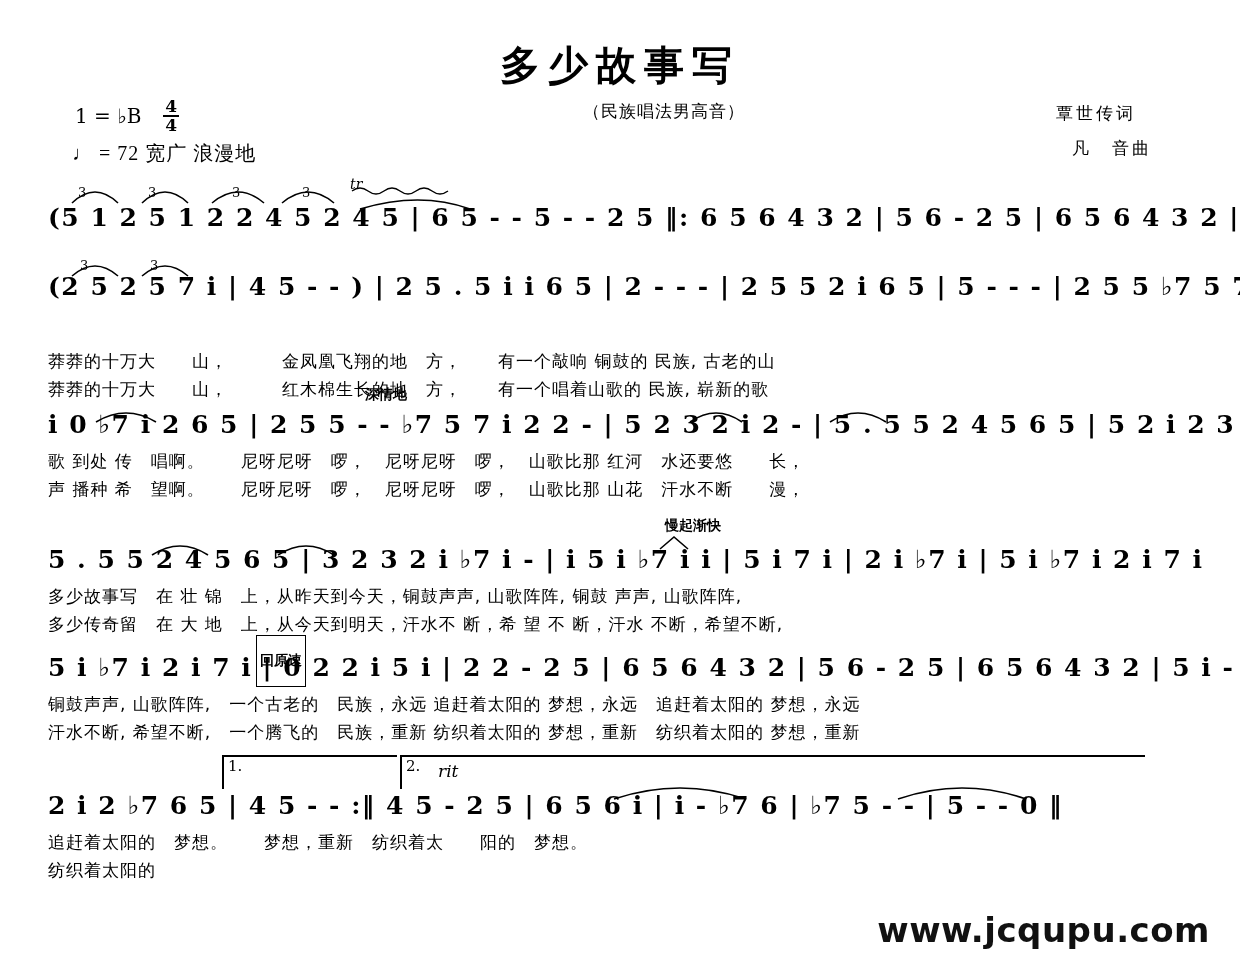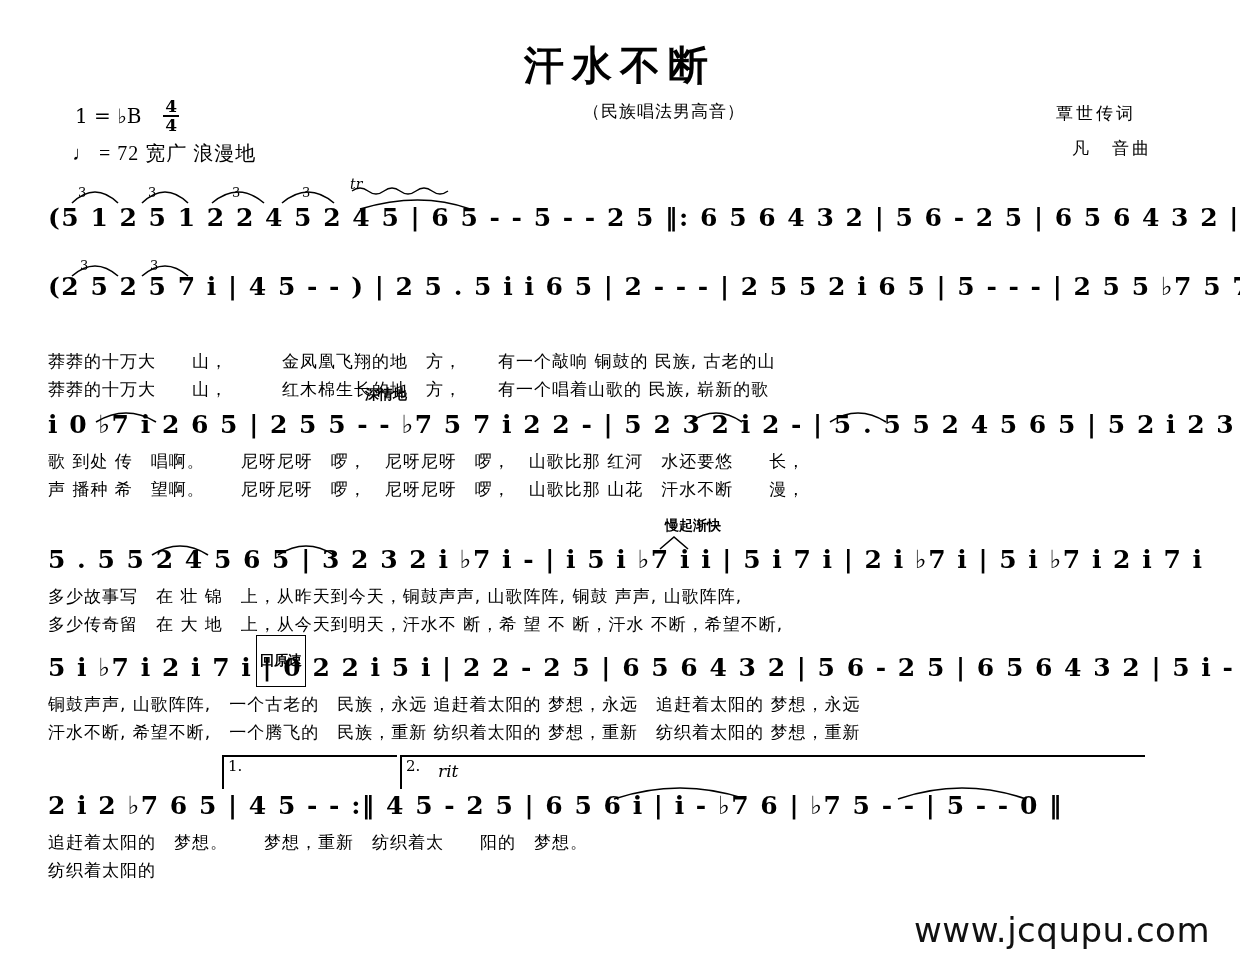--- a/index.html
+++ b/index.html
@@ -135,32 +135,32 @@
     border-top: 2px solid #000;
     padding-left: 4px;
     box-sizing: border-box;
   }
   .watermark {
     position: absolute;
     right: 30px;
     bottom: 14px;
     font-family: "DejaVu Sans", sans-serif;
     font-size: 34px;
-    font-weight: normal;
+    font-weight: bold;
     color: #111;
     letter-spacing: 0.5px;
   }
   .slurs { position: absolute; left: 0; top: 0; pointer-events: none; }
 </style>
 </head>
 <body>
 
 <div class="sheet">
 
-  <div class="title">汗水不断</div>
+  <div class="title">多少故事写</div>
   <div class="subtitle">（民族唱法男高音）</div>
   <div class="credit-lyric">覃世传词</div>
   <div class="credit-music">凡　音曲</div>
 
   <div class="keysig">
     <span>1 = ♭B</span>
     <span class="frac">
       <span class="num">4</span>
       <span class="den">4</span>
     </span>

